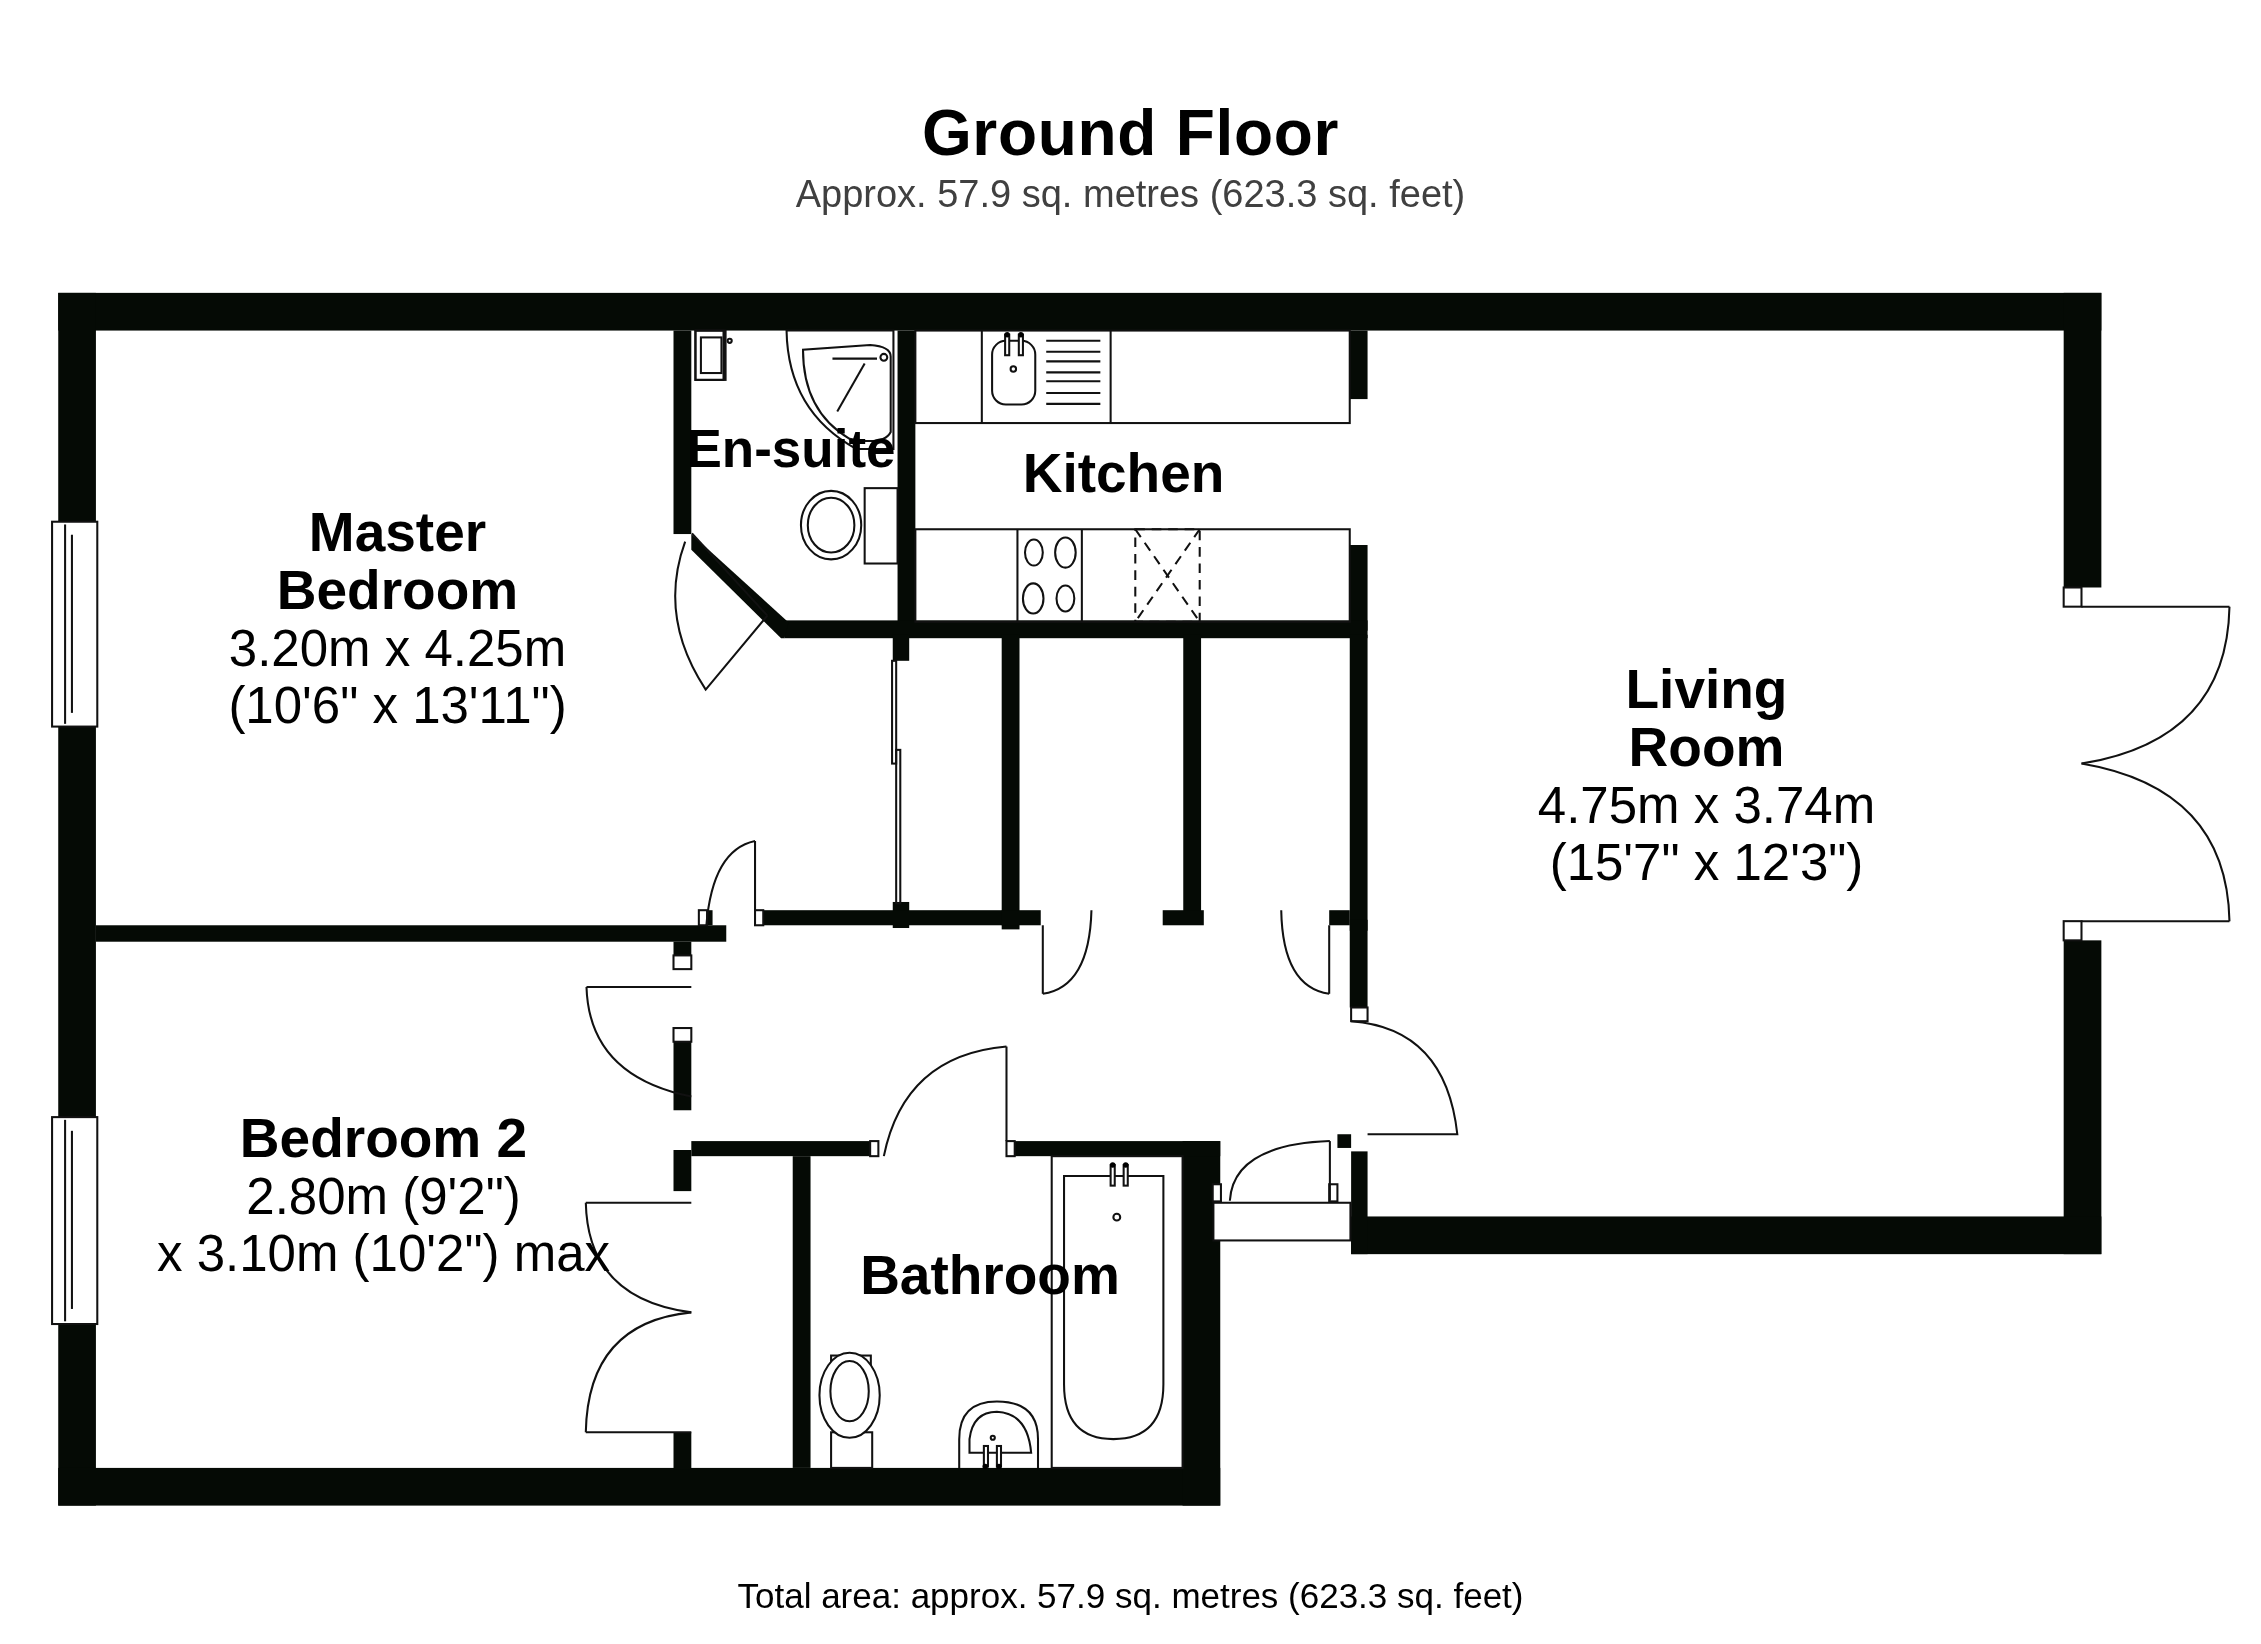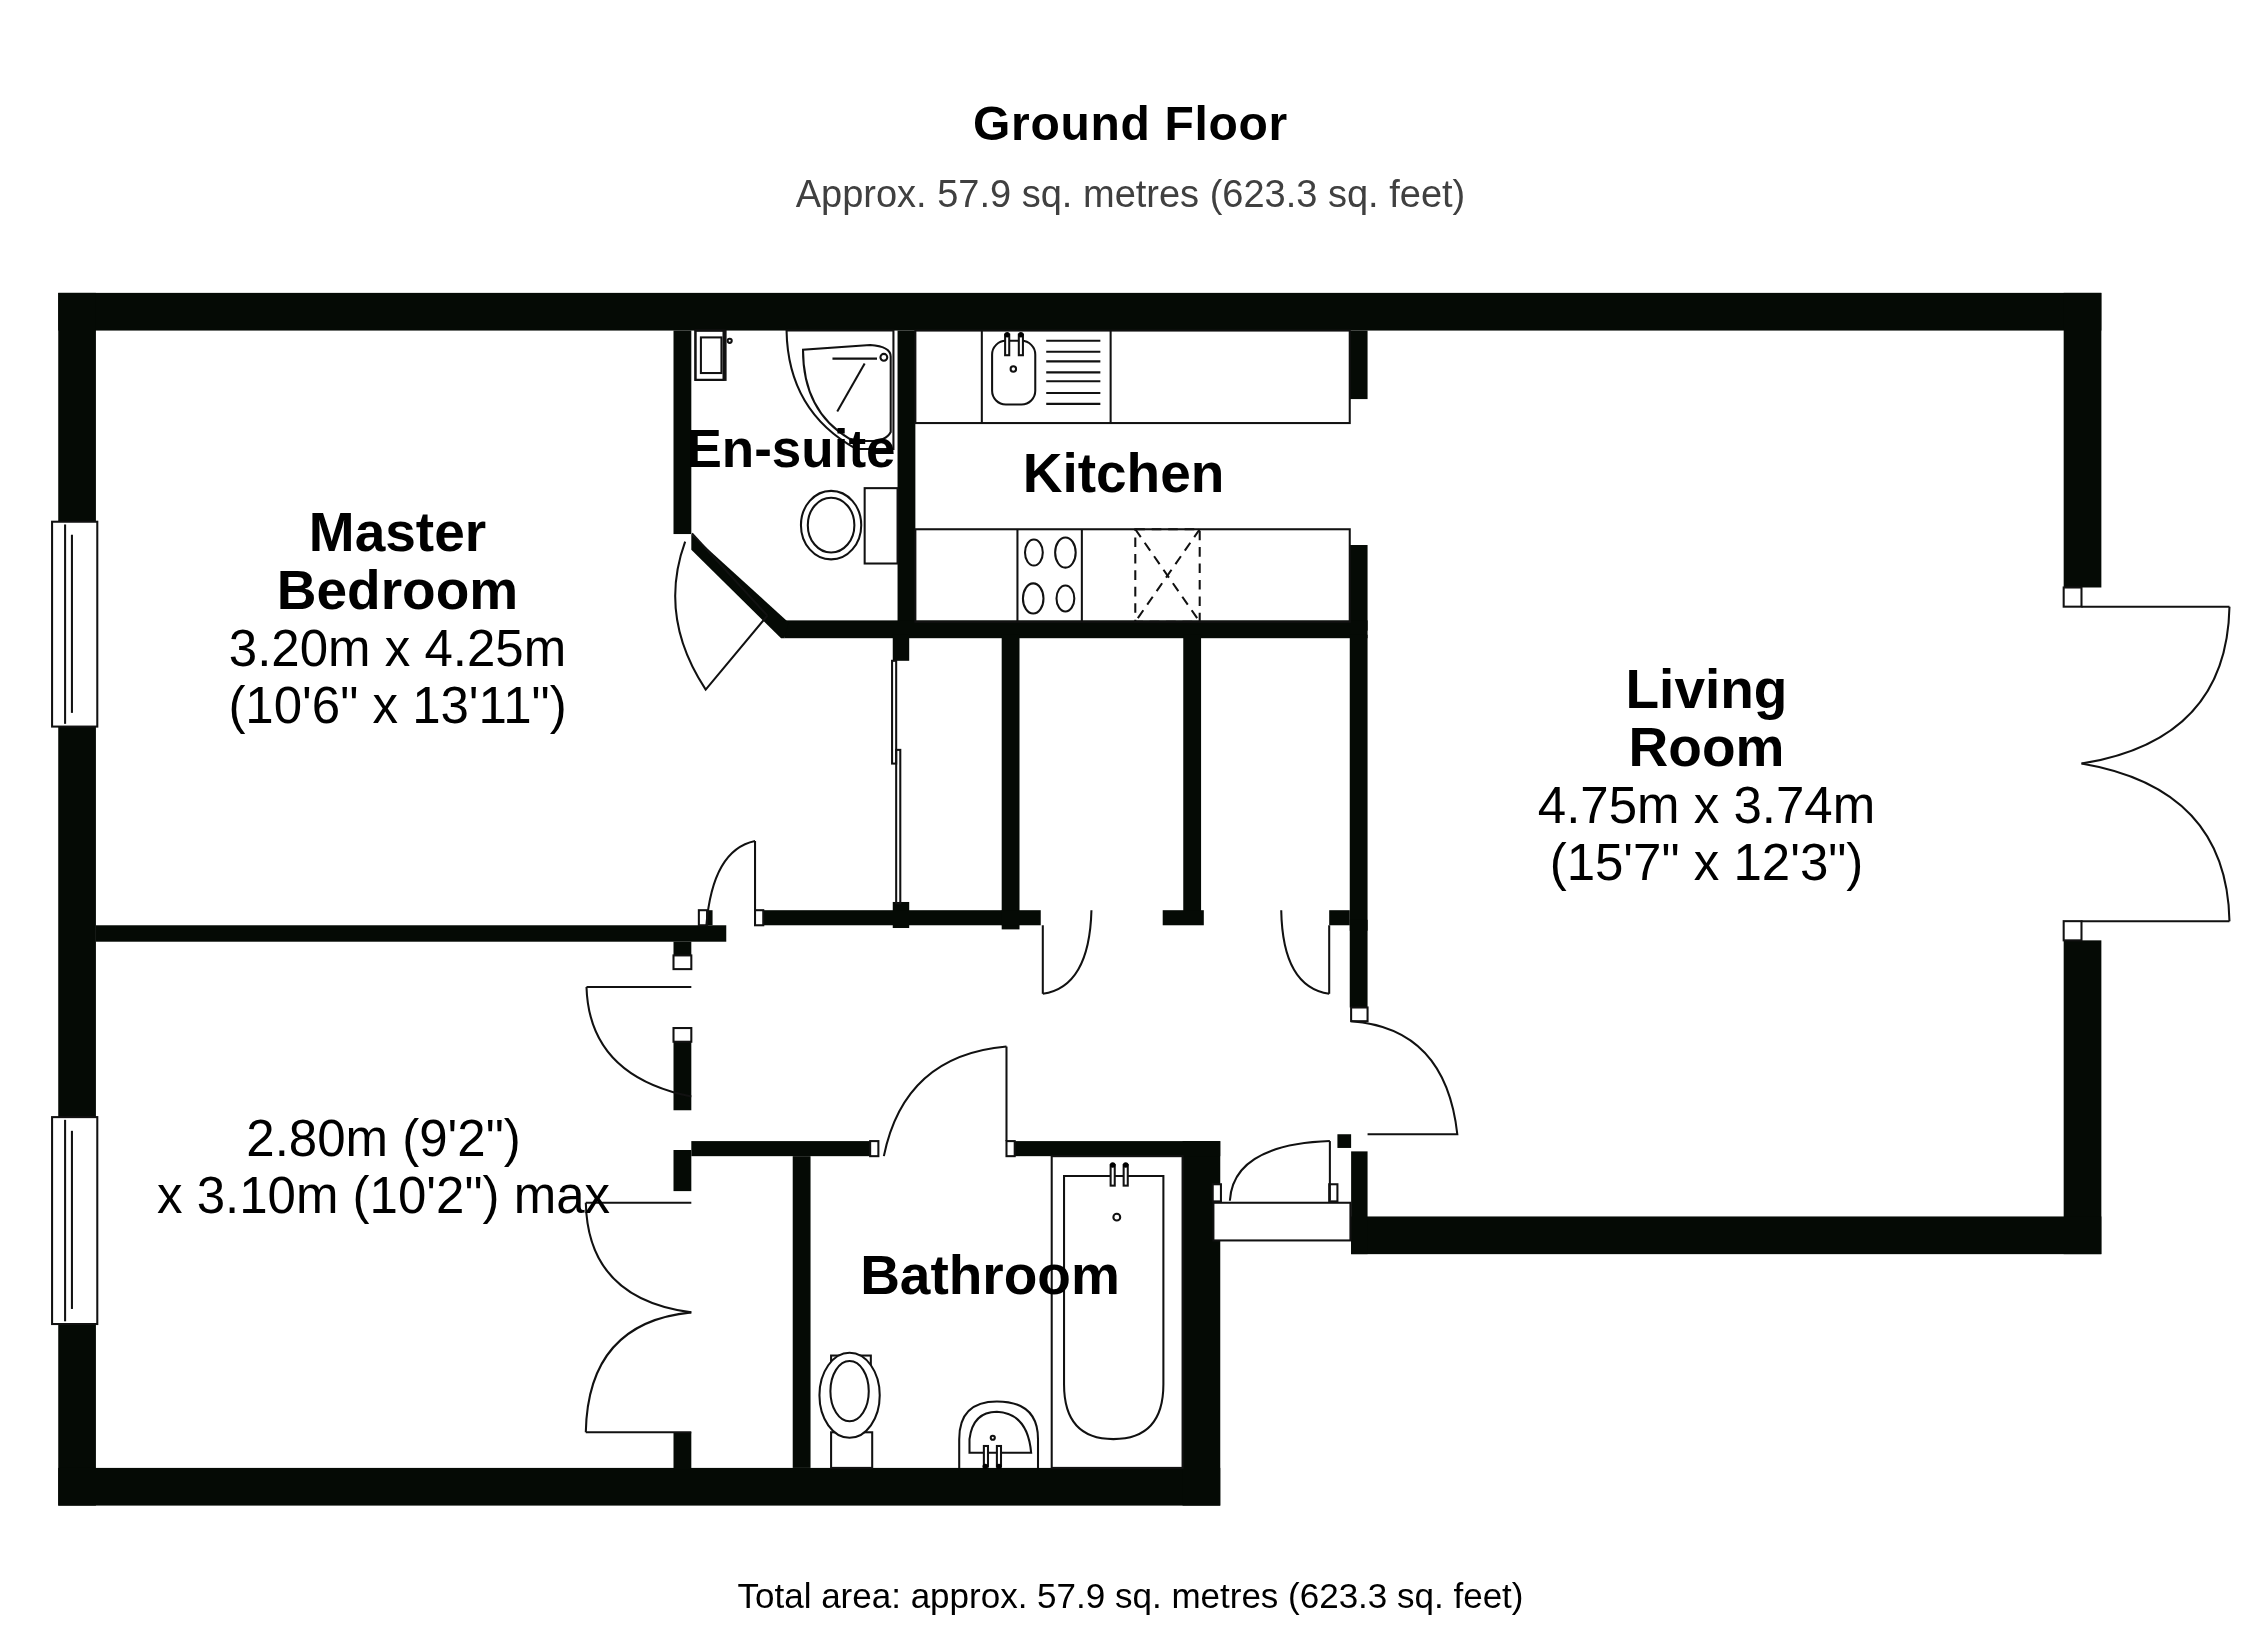--- a/index.html
+++ b/index.html
@@ -1,17 +1,17 @@
 <!DOCTYPE html>
 <html style="font-size:11px"><head>
 <meta charset="utf-8">
 <style>
   html, body { margin:0; padding:0; background:#ffffff; }
   body { width:2261px; height:1645px; position:relative; overflow:hidden; font-family:"Liberation Sans", sans-serif; }
-  .title { position:absolute; left:0; width:2261px; top:96px; text-align:center; font-weight:bold; font-size:48px; color:#000; letter-spacing:0.7px; }
+  .title { position:absolute; left:0; width:2261px; top:96px; text-align:center; font-weight:bold; font-size:64px; color:#000; letter-spacing:0.7px; }
   .subtitle { position:absolute; left:0; width:2261px; top:173px; text-align:center; font-size:38px; color:#404040; }
   .footer { position:absolute; left:0; width:2261px; top:1576px; text-align:center; font-size:35px; color:#000; }
   svg.plan { position:absolute; left:0; top:0; }
   .wall { fill:#050a05; }
   .thin { fill:none; stroke:#111; stroke-width:3; }
   .thinf { fill:#fff; stroke:#111; stroke-width:3; }
   .dash { fill:none; stroke:#111; stroke-width:3; stroke-dasharray:14 10; }
   .lbl { position:absolute; text-align:center; color:#000; line-height:1.05; }
   .lbl .n { font-weight:bold; font-size:55px; }
   .lbl .d { font-size:51px; line-height:1.12; }
@@ -265,20 +265,21 @@
 </div>
 
 <div class="lbl" style="left:1494px; top:661px; width:425px;">
   <div class="n">Living</div>
   <div class="n">Room</div>
   <div class="d">4.75m x 3.74m</div>
   <div class="d">(15'7" x 12'3")</div>
 </div>
 
 <div class="lbl" style="left:130px; top:1110px; width:507px;">
+  <div class="n">Bedroom 2</div>
   <div class="d">2.80m (9'2")</div>
   <div class="d">x 3.10m (10'2") max</div>
 </div>
 
 <div class="lbl" style="left:829px; top:1247px; width:322px;">
   <div class="n">Bathroom</div>
 </div>
 
 <div class="footer">Total area: approx. 57.9 sq. metres (623.3 sq. feet)</div>
 

